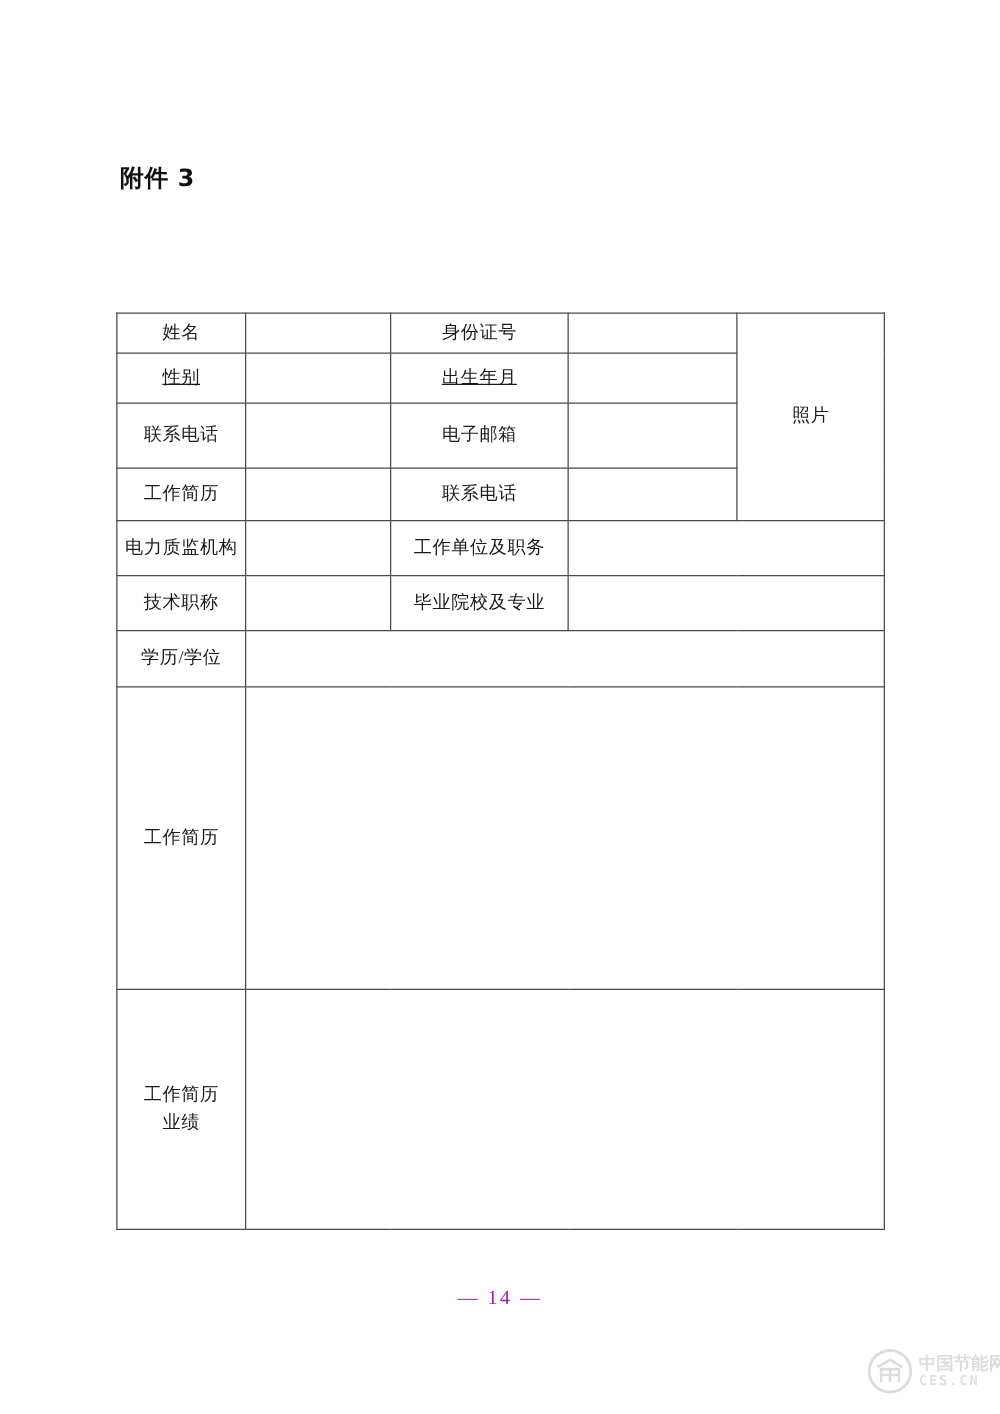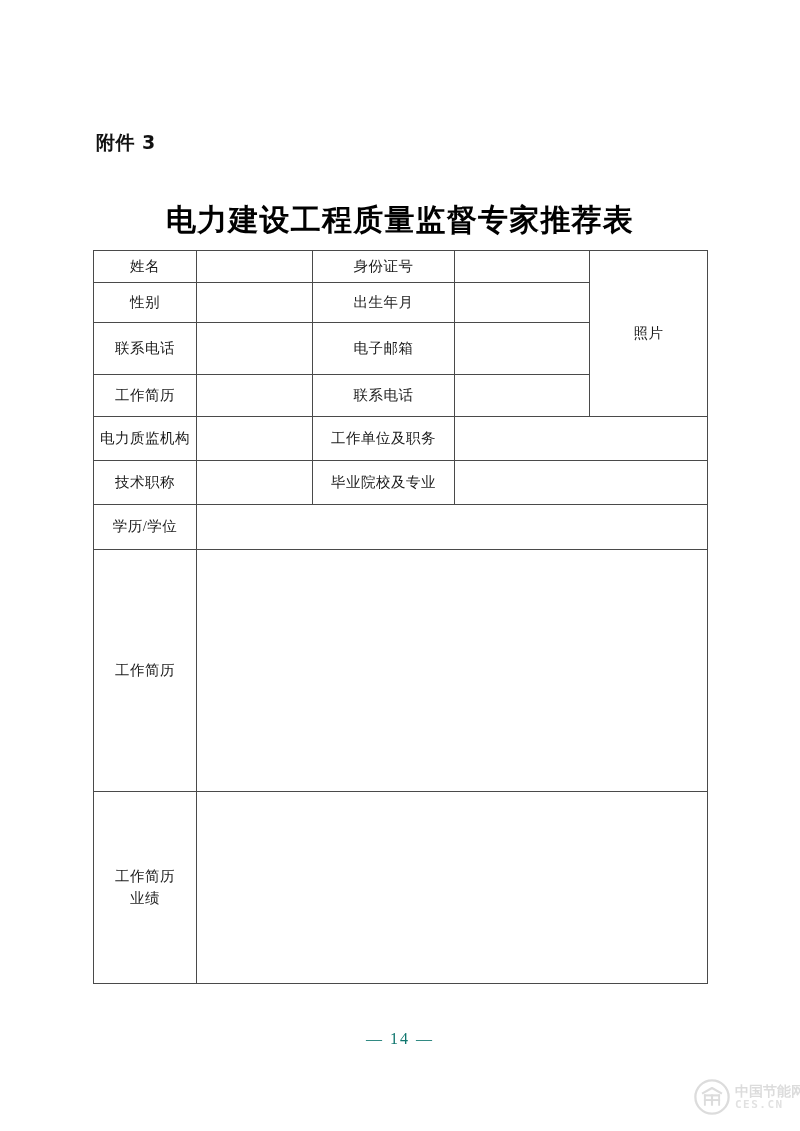--- a/index.html
+++ b/index.html
@@ -79,21 +79,21 @@
     color: transparent;
   }
   .cell-text {
     display: block;
   }
   .cell-text.stacked {
     line-height: 1.5;
   }
 
   .r-h  { height: 32px; }
-  .r-h2 { height: 40px; }
+  .r-h2 { height: 40px; text-decoration: underline; }
   .r-h3 { height: 52px; }
   .r-h4 { height: 42px; }
   .r-h5 { height: 44px; }
   .r-h6 { height: 44px; }
   .r-h7 { height: 45px; }
   .r-tall  { height: 242px; }
   .r-tall2 { height: 192px; }
 
   .col-a { width: 103px; }
   .col-b { width: 116px; }
@@ -107,21 +107,21 @@
 
   
   .page-number {
     position: absolute;
     left: 0;
     right: 0;
     top: 1030px;
     text-align: center;
     font-family: "Liberation Serif", "DejaVu Serif", serif;
     font-size: 16px;
-    color: #0f766e;
+    color: #a21caf;
     letter-spacing: 2px;
   }
 
   
   .watermark {
     position: absolute;
     left: 693px;
     top: 1078px;
     display: flex;
     align-items: center;
@@ -156,21 +156,20 @@
     white-space: nowrap;
   }
 </style>
 </head>
 <body>
 
 <div class="page">
 
   <div class="attachment-label">附件 3</div>
 
-  <div class="doc-title">电力建设工程质量监督专家推荐表</div>
 
   <table class="form-table">
     <colgroup>
       <col class="col-a">
         <col class="col-b">
         <col class="col-c">
         <col class="col-d">
         <col class="col-e">
     </colgroup>
     <tbody>

